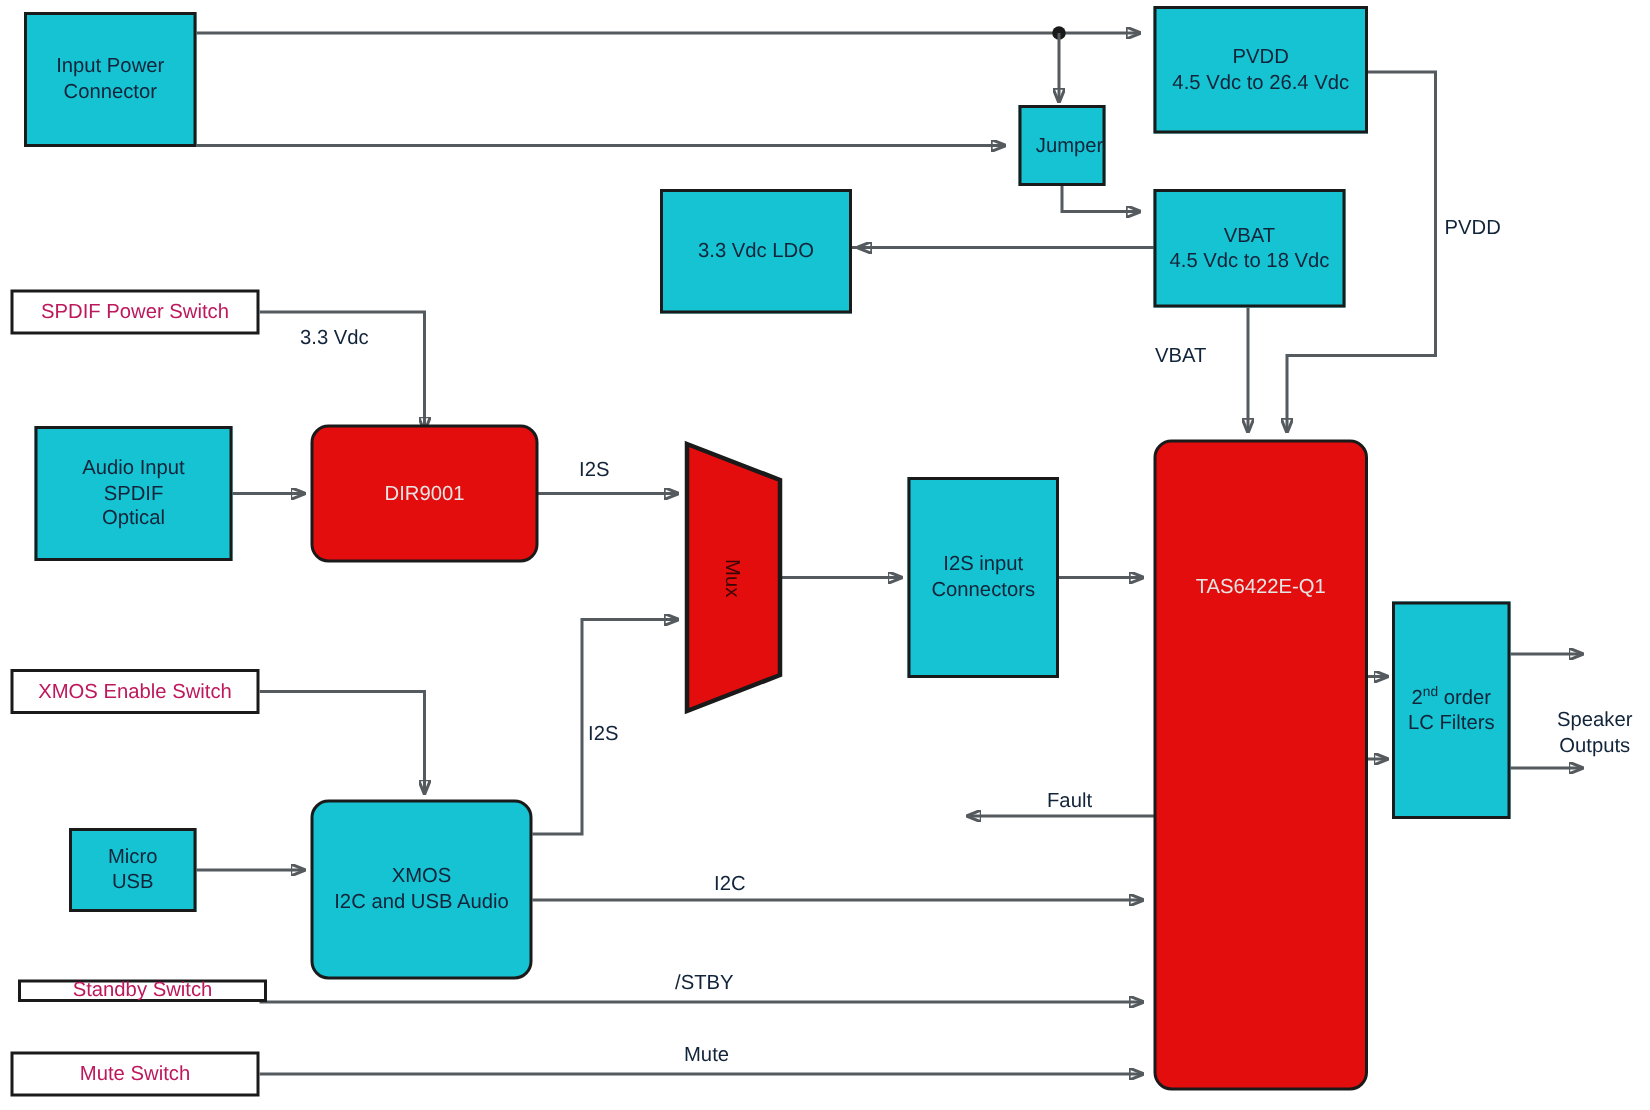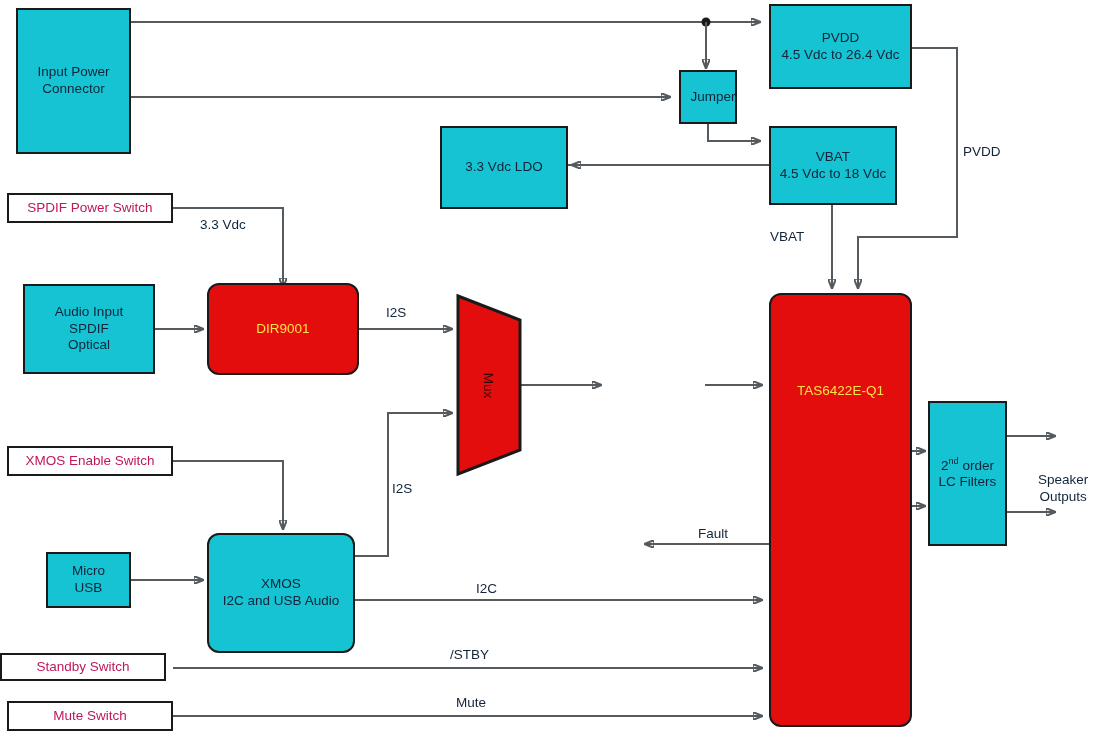--- a/index.html
+++ b/index.html
@@ -3,21 +3,21 @@
 <meta charset="utf-8">
 <style>
   html,body{margin:0;padding:0;background:#ffffff;}
   body{font-family:"Liberation Sans", sans-serif;}
   #canvas{position:relative;width:1100px;height:740px;background:#ffffff;overflow:hidden;}
 
   .blk{position:absolute;box-sizing:border-box;border:2.5px solid #1a1a1a;
        display:flex;align-items:center;justify-content:center;text-align:center;
        font-size:13.5px;line-height:1.25;color:#12243a;}
   .cyan{background:#15c3d2;}
-  .red{background:#e40d0d;color:#fde047;}
+  .red{background:#e40d0d;color:#e5e5e5;}
   .white{background:#ffffff;color:#be185d;}
   .rounded{border-radius:12px;}
   .blk .txt{padding:0 4px;}
 
   .muxwrap{position:absolute;}
   .muxwrap svg{display:block;overflow:visible;}
   .muxlabel{position:absolute;left:0;top:0;width:100%;height:100%;
             display:flex;align-items:center;justify-content:center;
             font-size:13.5px;color:#3a0505;}
   .muxlabel span{transform:rotate(90deg);display:inline-block;}
@@ -82,21 +82,21 @@
 
     <line x1="770" y1="544" x2="645" y2="544" marker-end="url(#ah)"></line>
 
     <line x1="912" y1="451" x2="925" y2="451" marker-end="url(#ah)"></line>
     <line x1="912" y1="506" x2="925" y2="506" marker-end="url(#ah)"></line>
 
     <line x1="1007" y1="436" x2="1055" y2="436" marker-end="url(#ah)"></line>
     <line x1="1007" y1="512" x2="1055" y2="512" marker-end="url(#ah)"></line>
   </svg>
 
-  <div class="blk cyan" style="left:16px;top:8px;width:115px;height:146px;">
+  <div class="blk cyan" style="left:16px;top:8px;width:115px;height:90px;">
     <div class="txt">
       <div>Input Power</div>
       <div>Connector</div>
     </div>
   </div>
 
   <div class="blk cyan" style="left:679px;top:70px;width:58px;height:54px;padding-left:10px;">
     <div class="txt">Jumper</div>
   </div>
 
@@ -136,20 +136,26 @@
 
   <div class="muxwrap" style="left:455px;top:294px;width:68px;height:182px;">
     <svg width="68" height="182" viewBox="0 0 68 182">
       <polygon points="3,2 65,26 65,156 3,180" fill="#e40d0d" stroke="#1a1a1a" stroke-width="3"></polygon>
     </svg>
     <div class="muxlabel">
       <span>Mux</span>
     </div>
   </div>
 
+  <div class="blk cyan" style="left:605px;top:318px;width:101px;height:134px;">
+    <div class="txt">
+      <div>I2S input</div>
+      <div>Connectors</div>
+    </div>
+  </div>
 
   <div class="blk cyan" style="left:46px;top:552px;width:85px;height:56px;">
     <div class="txt">
       <div>Micro</div>
       <div>USB</div>
     </div>
   </div>
 
   <div class="blk white" style="left:7px;top:446px;width:166px;height:30px;">
     <div class="txt">XMOS Enable Switch</div>
@@ -166,21 +172,21 @@
     <div class="txt" style="margin-top:88px;">TAS6422E-Q1</div>
   </div>
 
   <div class="blk cyan" style="left:928px;top:401px;width:79px;height:145px;">
     <div class="txt">
       <div><span>2</span><sup>nd</sup><span> order</span></div>
       <div>LC Filters</div>
     </div>
   </div>
 
-  <div class="blk white" style="left:0;top:653px;width:166px;height:28px;">
+  <div class="blk white" style="left:12px;top:653px;width:166px;height:15px;">
     <div class="txt">Standby Switch</div>
   </div>
 
   <div class="blk white" style="left:7px;top:701px;width:166px;height:30px;">
     <div class="txt">Mute Switch</div>
   </div>
 
   <div class="lbl" style="left:963px;top:144px;">PVDD</div>
   <div class="lbl" style="left:770px;top:229px;">VBAT</div>
   <div class="lbl" style="left:200px;top:217px;">3.3 Vdc</div>

